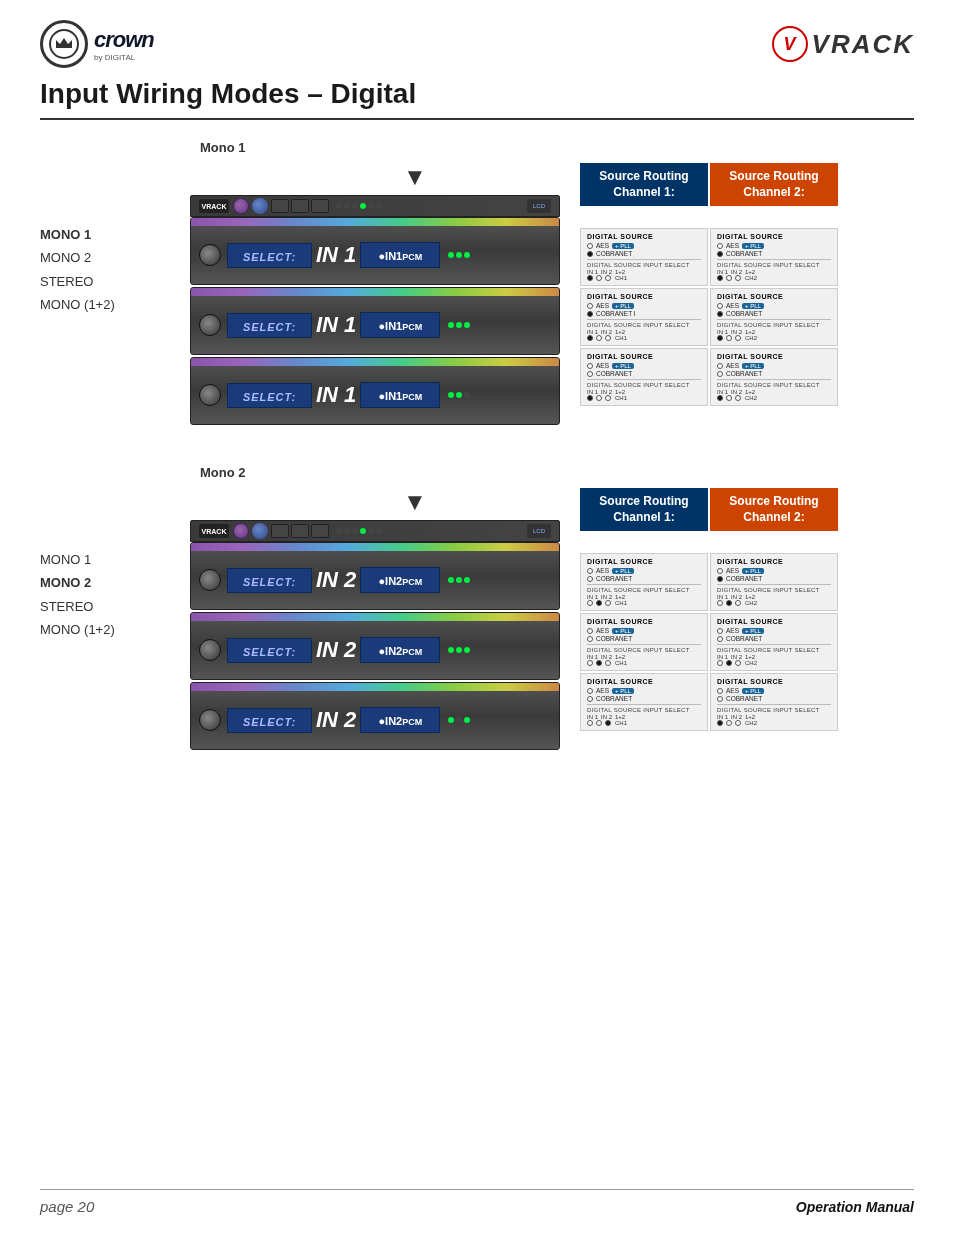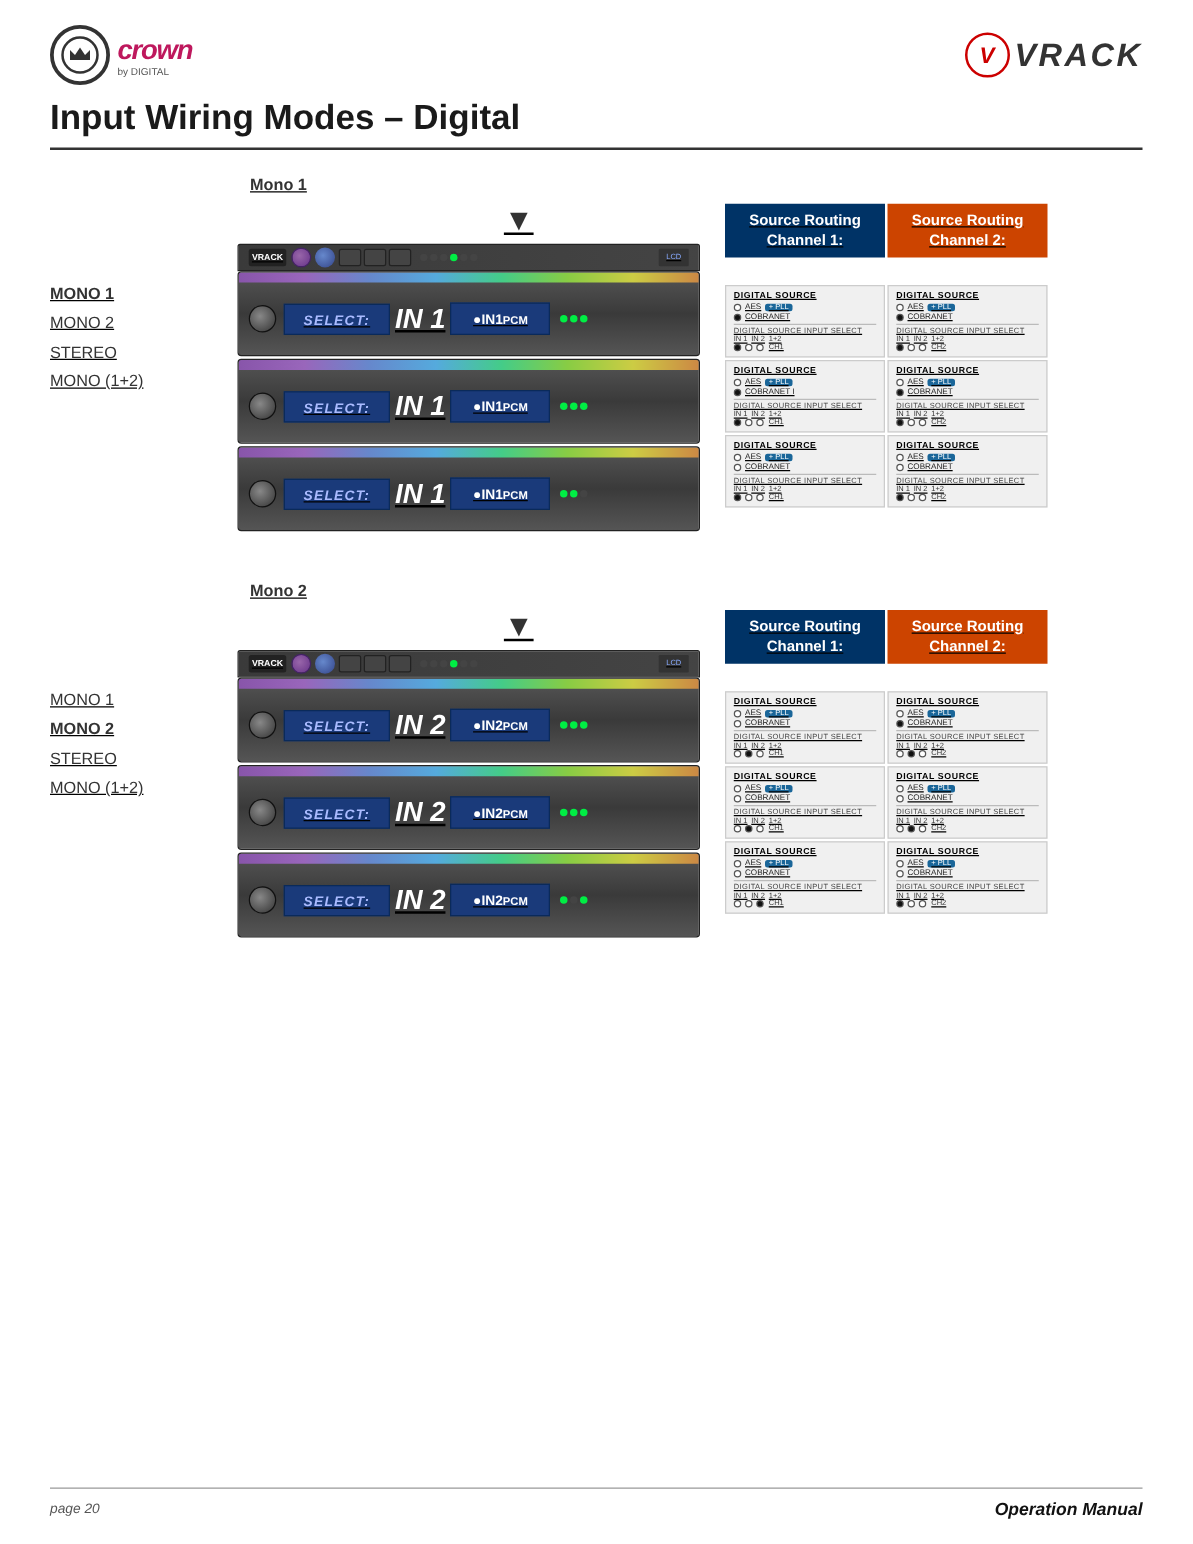--- a/index.html
+++ b/index.html
@@ -51,21 +51,20 @@
       font-weight: bold;
       color: #1a1a1a;
       margin: 8px 0 20px 0;
       border-bottom: 2px solid #333;
       padding-bottom: 8px;
     }
 
     
     .section {
       margin-bottom: 40px;
-      text-decoration: underline;
     }
 
     .section-label {
       font-size: 13px;
       font-weight: bold;
       color: #333;
       margin-bottom: 8px;
       margin-left: 160px;
     }
 
@@ -265,21 +264,21 @@
       left: 40px;
       right: 40px;
       display: flex;
       justify-content: space-between;
       align-items: center;
       border-top: 1px solid #999;
       padding-top: 8px;
     }
 
     .footer-page {
-      font-size: 11px;
+      font-size: 15px;
       color: #555;
       font-style: italic;
       text-align: right;
     }
 
     .footer-manual {
       font-size: 14px;
       font-weight: bold;
       font-style: italic;
       color: #111;
@@ -348,21 +347,21 @@
 
   <div class="header">
     <div class="crown-logo">
       <div class="crown-circle">
         <svg width="32" height="32" viewBox="0 0 32 32">
           <circle cx="16" cy="16" r="14" fill="none" stroke="#333" stroke-width="2"></circle>
           <path d="M8,20 L8,12 L12,16 L16,10 L20,16 L24,12 L24,20 Z" fill="#333"></path>
         </svg>
       </div>
       <div style="display:flex; flex-direction:column;">
-        <div style="font-size:22px; font-style:italic; font-weight:bold; color:#be185d; letter-spacing:-1px;">crown</div>
+        <div style="font-size:22px; font-style:italic; font-weight:bold; color:#0f172a; letter-spacing:-1px;">crown</div>
         <div style="font-size:8px; color:#555;">by DIGITAL</div>
       </div>
     </div>
     <div style="display:flex; align-items:center; gap:4px;">
       <div style="width:36px; height:36px; border: 2px solid #cc0000; border-radius:50%; display:flex; align-items:center; justify-content:center;">
         <span style="color:#cc0000; font-weight:bold; font-size:18px; font-style:italic;">V</span>
       </div>
       <span style="font-size:26px; font-weight:bold; color:#333; font-style:italic; letter-spacing:2px;">VRACK</span>
     </div>
   </div>

